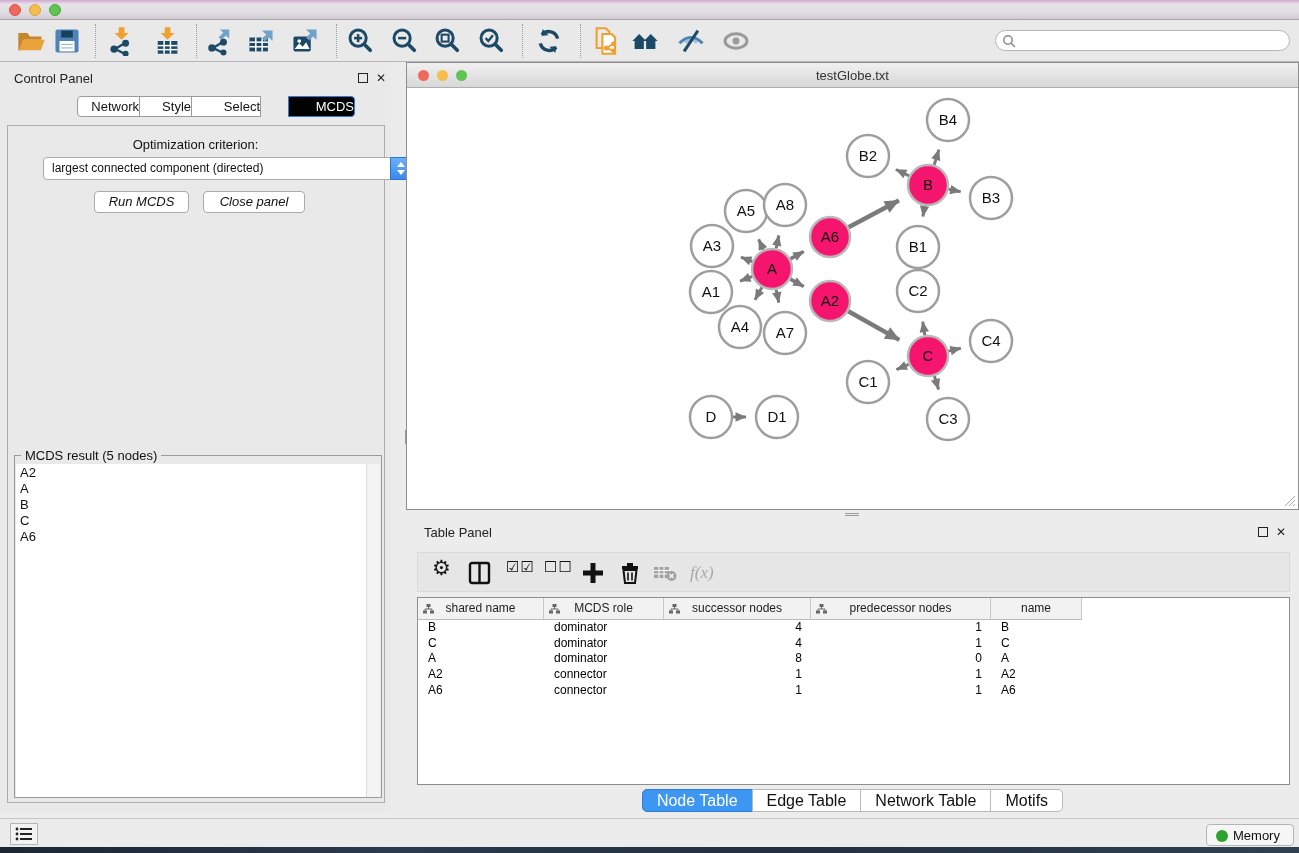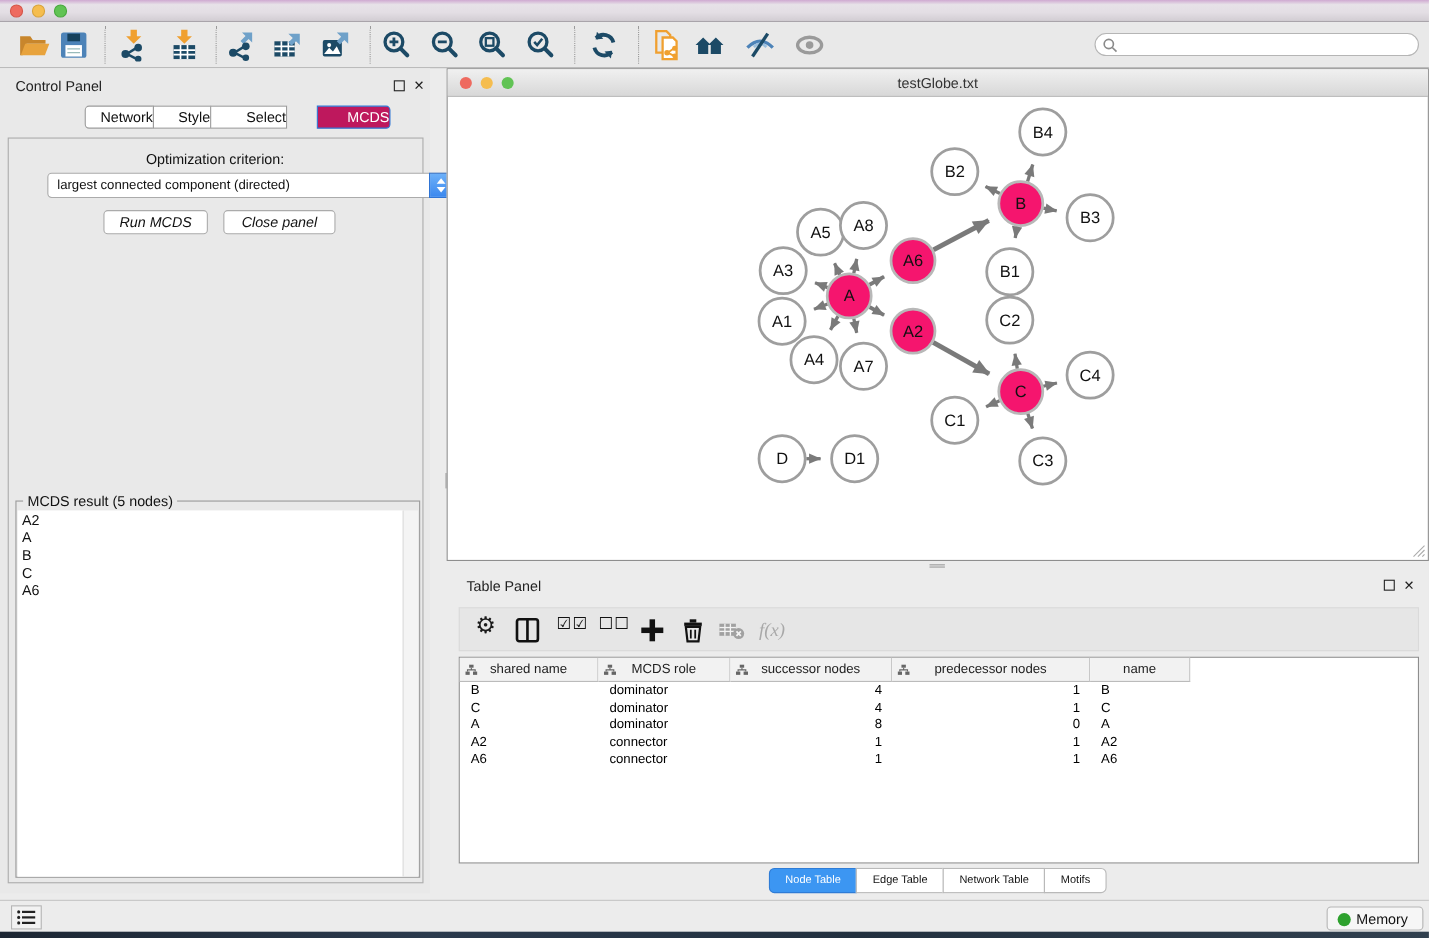--- a/index.html
+++ b/index.html
@@ -30,21 +30,21 @@
   #cp-title { left:14px; top:9px; font-size:13px; color:#222; }
   .panel-float { width:10px; height:10px; border:1.5px solid #222; top:11px; }
   .panel-close { font-size:12px; font-weight:bold; color:#222; top:9px; }
   #cp-inner { left:7px; top:63px; width:378px; height:678px; background:#e9e9e9;
     border:1px solid #acacac; }
   #cp-tabs { left:77px; top:34px; height:21px; display:flex; }
   #cp-tabs .tab { height:21px; line-height:19px; text-align:right; font-size:13px;
     background:#fff; border:1px solid #9c9c9c; margin-left:-1px; color:#111; cursor:pointer; }
   #cp-tabs .tab:first-child { border-radius:4px 0 0 4px; margin-left:0; }
   #cp-tabs .tab:last-child { border-radius:0 4px 4px 0; }
-  #cp-tabs .tab.active { background:#be185d; border-color:#3079d6; color:#fff;margin-left:27px; }
+  #cp-tabs .tab.active { background:#000000; border-color:#3079d6; color:#fff;margin-left:27px; }
   #opt-label { left:0; top:75px; width:391px; text-align:center; font-size:13px; color:#111; }
   #criterion { left:43px; top:95px; width:369px; height:23px; background:#fff;
     border:1px solid #ababab; border-radius:4px; font-size:12px; line-height:21px;
     padding-left:8px; color:#111; cursor:pointer; }
   #criterion .stepper { position:absolute; right:0; top:-1px; width:21px; height:23px;
     border-radius:0 4px 4px 0; background:linear-gradient(#6cb0f9,#3b88ee);
     border:1px solid #2f74d4; }
   .chev { position:absolute; left:5.5px; width:0; height:0;
     border-left:4.5px solid transparent; border-right:4.5px solid transparent; }
   .chev.up { top:4px; border-bottom:5px solid #fff; }
@@ -94,21 +94,21 @@
     border-bottom:1px solid #bbb; font-size:12px; color:#222; text-align:center;
     line-height:21px; cursor:pointer; }
   .th .tree-ico { position:absolute; left:5px; top:6px; }
   #tbl-body { left:0; top:22px; width:871px; }
   .tr { display:flex; height:15.7px; cursor:pointer; }
   .td { font-size:12px; color:#000; line-height:15.7px; white-space:nowrap; overflow:hidden; }
   .td.l { padding-left:10px; text-align:left; }
   .td.r { padding-right:9px; text-align:right; }
 
   #tp-tabs { left:0; top:269px; width:893px; display:flex; justify-content:center; }
-  #tp-tabs .btab { height:23px; line-height:21px; font-size:10px; text-align:center;
+  #tp-tabs .btab { height:23px; line-height:21px; font-size:16px; text-align:center;
     background:#fff; border:1px solid #b9b9b9; margin-left:-1px; padding:0 14px;
     color:#111; cursor:pointer; }
   #tp-tabs .btab:first-child { border-radius:5px 0 0 5px; margin-left:0; }
   #tp-tabs .btab:last-child { border-radius:0 5px 5px 0; }
   #tp-tabs .btab.active { background:#3c96f2; border-color:#2f7cd6; color:#fff; }
 
   
   #statusbar { left:0; top:818px; width:1299px; height:29px; background:#ececec;
     border-top:1px solid #c6c6c6; }
   #list-btn { left:10px; top:4px; width:28px; height:22px; background:#f2f2f2;

